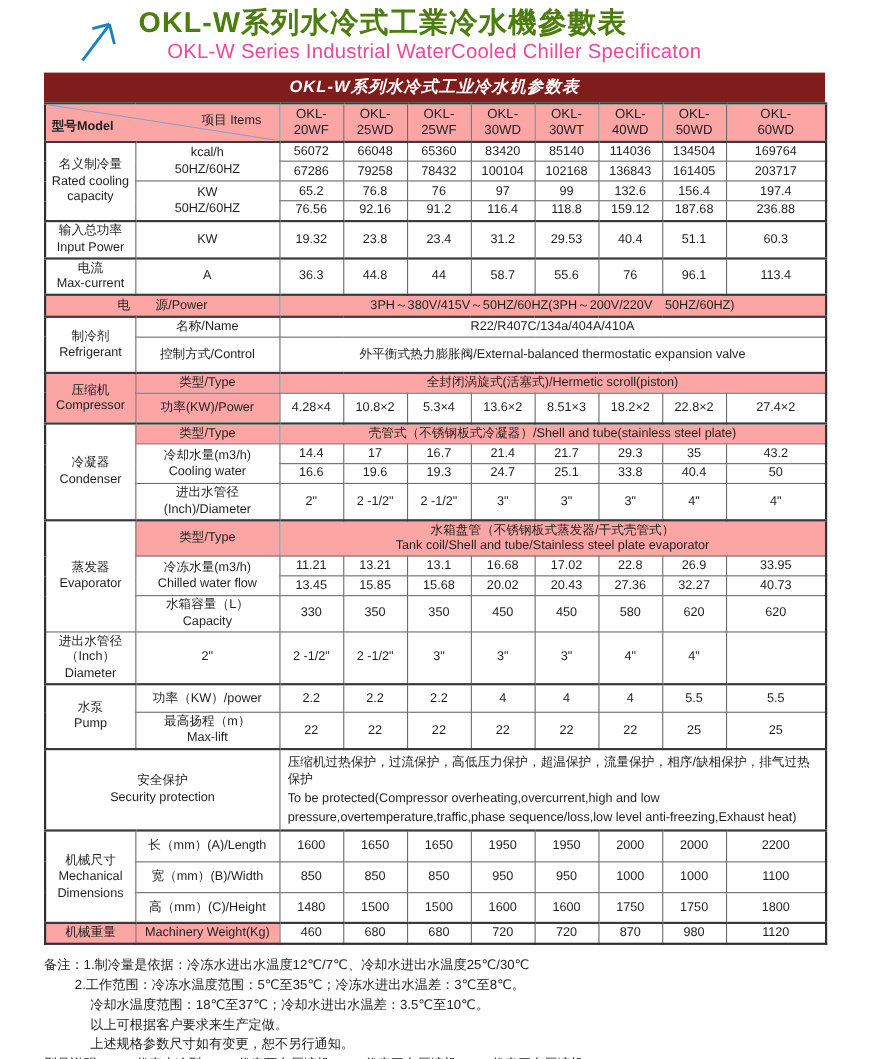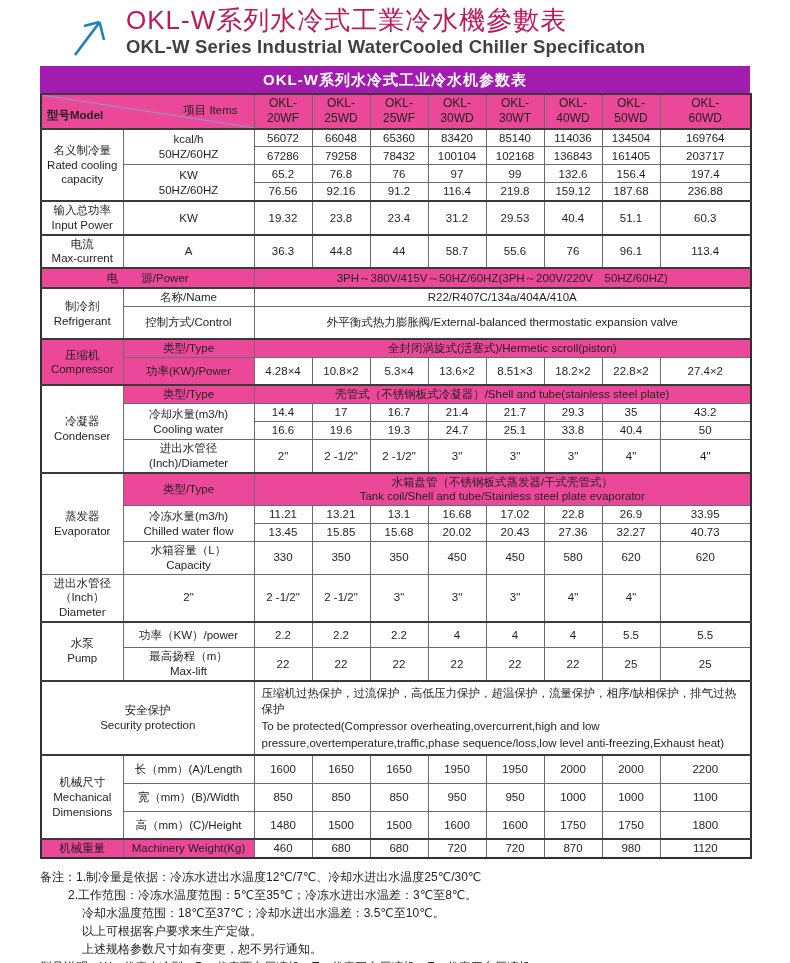--- a/index.html
+++ b/index.html
@@ -7,43 +7,43 @@
   body {
     width: 790px; height: 963px;
     font-family: "Liberation Sans", "DejaVu Sans", sans-serif;
     color: #222;
     overflow: hidden;
   }
   .page { padding: 6px 40px 0 40px; width: 790px; }
   
   .doc-header { display:flex; align-items:flex-start; gap:14px; margin-left:32px; margin-bottom:8px; }
   .logo { flex: 0 0 auto; margin-top:6px; }
-  .title-zh { font-size:26px; font-weight:normal; color:#be185d; letter-spacing:1px; line-height:1.15; }
-  .title-en { font-size:18.5px; font-weight:700; color:#404040; letter-spacing:0.2px; }
+  .title-zh { font-size:26px; font-weight:bold; color:#4d7c0f; letter-spacing:1px; line-height:1.15; }
+  .title-en { font-size:18.5px; font-weight:400; color:#ec4899; letter-spacing:0.2px;margin-left:26px; }
   
   .caption {
     width:710px; height:27px; line-height:27px;
     text-align:center; color:#ffffff; font-weight:bold; font-size:15px;
     letter-spacing:1px;
   }
   
   table.spec {
     width:710px; border-collapse:collapse; table-layout:fixed;
     border:2px solid #303030;
   }
   table.spec td {
     border:1px solid #6b6b6b;
     text-align:center; vertical-align:middle;
     font-size:11.5px; line-height:1.28; color:#1f1f1f;
     padding:1px 2px;
     white-space:pre-line;
     overflow:hidden;
   }
   table.spec tr.sec > td { border-top:2px solid #3a3a3a; }
-  table.spec td.g { background:#ec4899; }
+  table.spec td.g { background:#fca5a5; }
   table.spec td.mh { font-size:12px; }
   table.spec td.left { text-align:left; padding:3px 7px; line-height:1.45; }
   
   td.diag { position:relative; padding:0; }
   td.diag svg { position:absolute; inset:0; width:100%; height:100%; }
   td.diag .corner-model { position:absolute; left:5px; bottom:5px; font-size:11.5px;font-weight:bold; }
   td.diag .corner-items { position:absolute; right:16px; top:8px; font-size:11.5px; }
   
   .notes { margin-top:9px; font-size:12px; line-height:1.5; color:#232323; }
   .note-line { white-space:normal; }
@@ -58,21 +58,21 @@
       <line x1="3" y1="43" x2="27" y2="11" stroke="#1b7fc0" stroke-width="2.6"></line>
       <line x1="12" y1="14" x2="27.5" y2="10" stroke="#1b7fc0" stroke-width="2.6"></line>
       <line x1="27.5" y1="10" x2="32" y2="28" stroke="#1b7fc0" stroke-width="2.6"></line>
     </svg>
     <div>
       <div class="title-zh">OKL-W系列水冷式工業冷水機參數表</div>
       <div class="title-en">OKL-W Series Industrial WaterCooled Chiller Specificaton</div>
     </div>
   </div>
 
-  <div class="caption" id="caption" style="background: #a21caf;">OKL-W系列水冷式工业冷水机参数表</div>
+  <div class="caption" id="caption" style="background: #7f1d1d; font-style: italic;">OKL-W系列水冷式工业冷水机参数表</div>
 
   <table class="spec">
     <colgroup id="cols">
         <col style="width: 82px;">
         <col style="width: 131px;">
         <col style="width: 58px;">
         <col style="width: 58px;">
         <col style="width: 58px;">
         <col style="width: 58px;">
         <col style="width: 58px;">
@@ -137,21 +137,21 @@
           <td>99</td>
           <td>132.6</td>
           <td>156.4</td>
           <td>197.4</td>
         </tr>
         <tr style="height: 18px;">
           <td>76.56</td>
           <td>92.16</td>
           <td>91.2</td>
           <td>116.4</td>
-          <td>219.8</td>
+          <td>118.8</td>
           <td>159.12</td>
           <td>187.68</td>
           <td>236.88</td>
         </tr>
         <tr class="sec" style="height: 30px;">
           <td class="lab">输入总功率
 Input Power</td>
           <td class="lab">KW</td>
           <td>19.32</td>
           <td>23.8</td>

